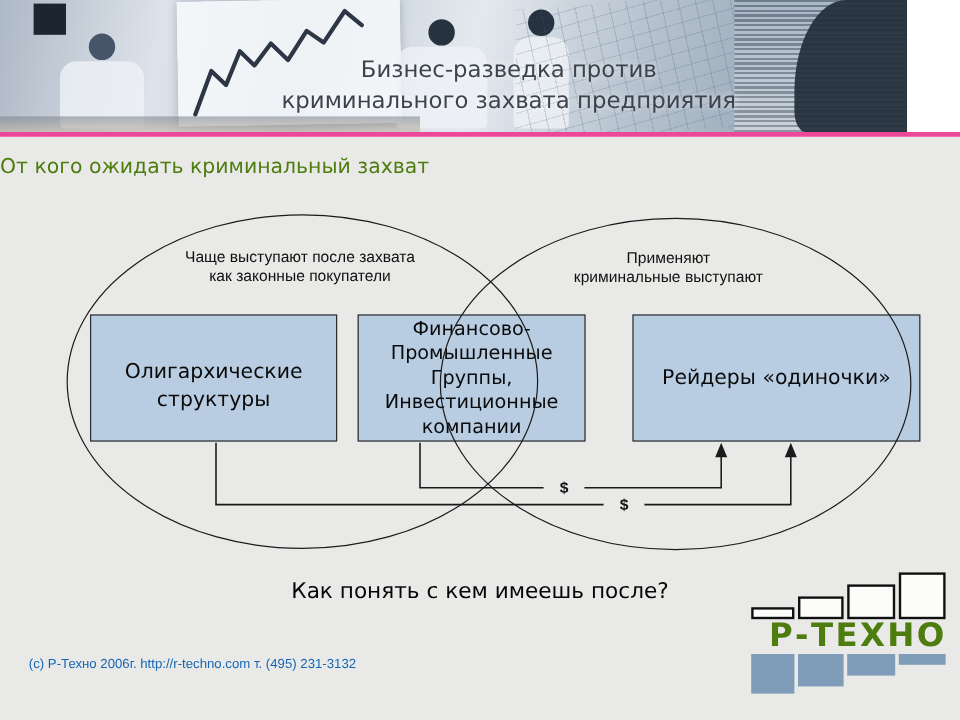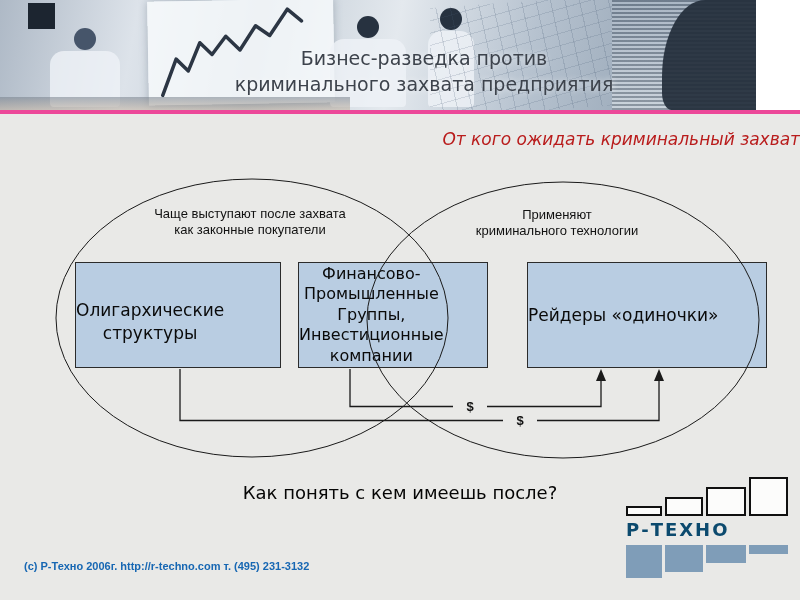--- a/index.html
+++ b/index.html
@@ -26,47 +26,47 @@
   .silhouette{position:absolute;left:662px;top:0;width:94px;height:110px;background:#242e3b;opacity:.93;
     border-radius:46% 0 0 10% / 70% 0 0 16%;}
   .table-strip{position:absolute;left:0;top:97px;width:350px;height:13px;
     background:linear-gradient(180deg,rgba(116,126,138,.55),rgba(198,180,160,.55));}
   .header-white-strip{position:absolute;left:756px;top:0;width:44px;height:110px;background:#ffffff;}
   .title{position:absolute;left:0;top:45px;width:100%;margin:0;text-align:center;
     font-family:"DejaVu Sans","Liberation Sans",sans-serif;font-size:19px;font-weight:400;line-height:26px;
     color:#3d434c;white-space:pre-line;z-index:10;text-shadow:0 0 6px rgba(255,255,255,.75);}
 
   
-  .subtitle{position:absolute;left:0;top:129px;width:100%;margin:0;text-align:right;
-    font-family:"DejaVu Sans",sans-serif;font-size:17px;font-weight:400;color:#b91c1c;font-style:italic;}
+  .subtitle{position:absolute;left:0;top:129px;width:100%;margin:0;text-align:left;
+    font-family:"DejaVu Sans",sans-serif;font-size:17px;font-weight:400;color:#4d7c0f;}
   .question{position:absolute;left:0;top:482px;width:100%;margin:0;text-align:center;
     font-family:"DejaVu Sans",sans-serif;font-size:18px;font-weight:400;color:#050505;}
 
   
   .box{position:absolute;top:262px;height:106px;background:#b9cde2;border:1px solid #2b2b2b;
-    display:flex;align-items:center;text-align:center;box-sizing:border-box;z-index:2;}
+    display:flex;align-items:center;justify-content:center;text-align:center;box-sizing:border-box;z-index:2;}
   .box span{font-family:"DejaVu Sans",sans-serif;color:#0a0a0a;white-space:pre-line;}
   .box1{left:75px;width:206px;}  .box1 span{font-size:17px;line-height:23px;margin-top:13px;}
   .box2{left:298px;width:190px;} .box2 span{font-size:16px;line-height:20.5px;}
   .box3{left:527px;width:240px;} .box3 span{font-size:17px;line-height:23px;}
   .el-label{position:absolute;text-align:center;font-size:13px;line-height:15.5px;color:#111;white-space:pre-line;z-index:2;
     font-family:"Liberation Sans",sans-serif;}
   .el-label.left{left:95px;top:206px;width:310px;}
   .el-label.right{left:402px;top:207px;width:310px;}
   .overlay{position:absolute;left:0;top:0;width:800px;height:600px;z-index:5;pointer-events:none;}
 
   
-  .copyright{position:absolute;left:24px;top:560px;font-size:11px;font-weight:bold;color:#1767b3;
+  .copyright{position:absolute;left:24px;top:548px;font-size:11px;font-weight:normal;color:#1767b3;
     font-family:"Liberation Sans",sans-serif;cursor:pointer;}
   .logo{position:absolute;left:626px;top:477px;width:163px;z-index:3;}
   .logo-top{display:flex;align-items:flex-end;gap:3px;height:39px;}
   .logo-top span{border:2px solid #101010;background:#fcfcfb;box-sizing:border-box;display:block;}
   .lt1{width:36px;height:10px;} .lt2{width:38px;height:19px;} .lt3{width:40px;height:29px;} .lt4{width:39px;height:39px;}
-  .logo-text{font-family:"DejaVu Sans",sans-serif;font-size:18px;font-weight:bold;letter-spacing:2px;
-    line-height:27px;color:#0c4a6e;margin:0 0 2px;white-space:nowrap;}
+  .logo-text{font-family:"DejaVu Sans",sans-serif;font-size:27px;font-weight:bold;letter-spacing:2px;
+    line-height:27px;color:#4d7c0f;margin:0 0 2px;white-space:nowrap;text-align:right;}
   .logo-bottom{display:flex;align-items:flex-start;gap:3px;height:34px;}
   .logo-bottom span{background:#7f9db8;display:block;}
   .lb1{width:36px;height:33px;} .lb2{width:38px;height:27px;} .lb3{width:40px;height:18px;} .lb4{width:39px;height:9px;}
 </style>
 </head>
 <body>
 
 <div class="slide">
 
   <header class="header">
@@ -98,21 +98,21 @@
     <h1 class="title">Бизнес-разведка против
 криминального захвата предприятия</h1>
   </header>
 
   <h2 class="subtitle">От кого ожидать криминальный захват</h2>
 
   <div>
     <div class="el-label left">Чаще выступают после захвата
 как законные покупатели</div>
     <div class="el-label right">Применяют
-криминального технологии</div>
+криминальные выступают</div>
 
     <div class="box box1">
       <span>Олигархические
 структуры</span>
     </div>
     <div class="box box2">
       <span>Финансово-
 Промышленные
 Группы,
 Инвестиционные

